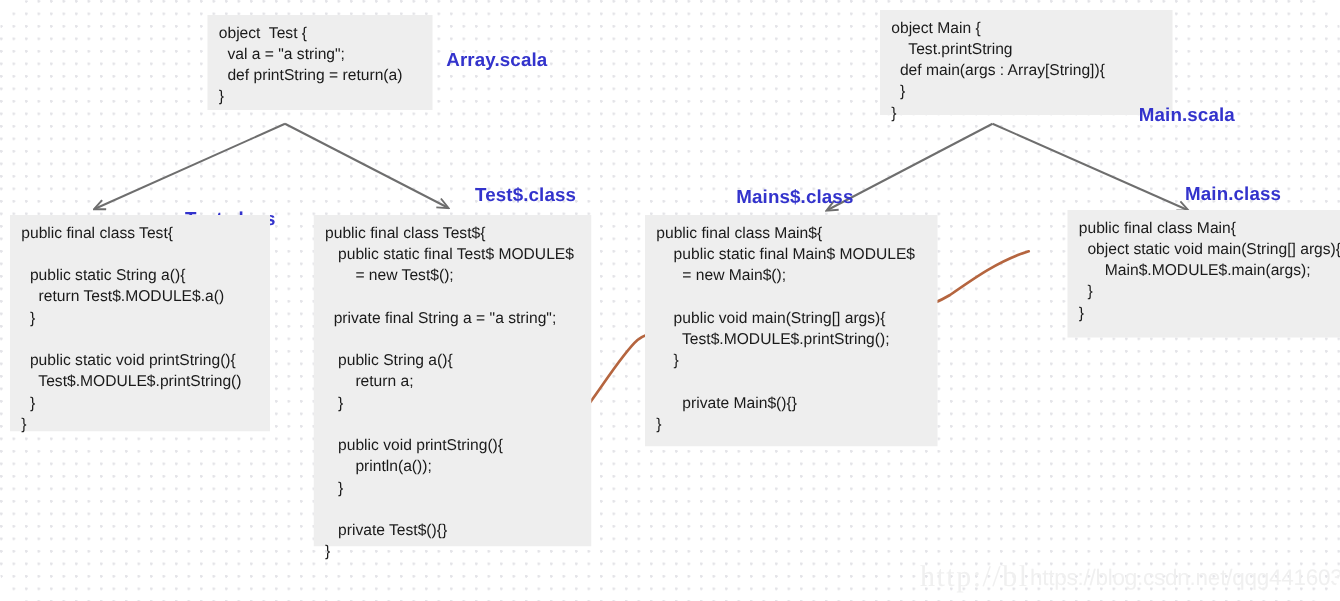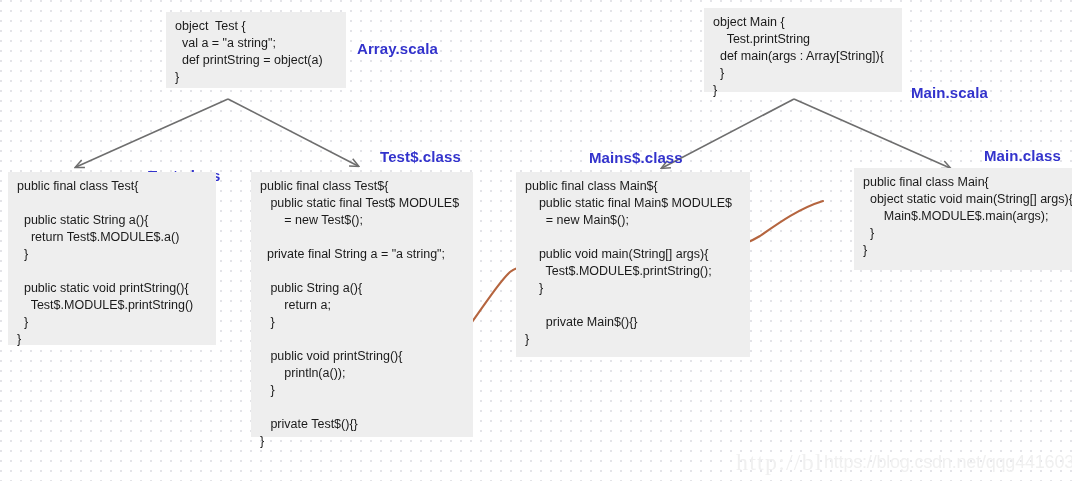--- a/index.html
+++ b/index.html
@@ -16,20 +16,21 @@
   }
   #canvas {
     position: relative;
     width: 1072px;
     height: 481px;
     background-color: #ffffff;
     background-image:
       radial-gradient(circle at 1px 1px, #e4e4e8 1px, transparent 1.2px);
     background-size: 10px 10px;
     overflow: hidden;
+    border-radius: 25px;
   }
   .svg-layer {
     position: absolute;
     left: 0;
     top: 0;
     width: 1072px;
     height: 481px;
     pointer-events: none;
   }
   .code-box {
@@ -111,34 +112,34 @@
                C494,286 470,330 448,352
                C430,368 412,368 400,367" fill="none" stroke="#b5653f" stroke-width="2.1" stroke-linecap="round" marker-end="url(#brown-head)"></path>
     </g>
 
     <g>
       <path d="M823,201 C800,208 780,222 760,236
                C750,242 742,245 734,246" fill="none" stroke="#b5653f" stroke-width="2.1" stroke-linecap="round" marker-end="url(#brown-head)"></path>
     </g>
   </svg>
 
-  <div class="code-box" style="left:166px; top:12px; width:180px; height:76px;"><span class="code-line">object  Test {</span><span class="code-line">  val a = "a string";</span><span class="code-line">  def printString = object(a)</span><span class="code-line">}</span></div>
+  <div class="code-box" style="left:166px; top:12px; width:180px; height:76px;"><span class="code-line">object  Test {</span><span class="code-line">  val a = "a string";</span><span class="code-line">  def printString = return(a)</span><span class="code-line">}</span></div>
   <div class="file-label" style="left:357px; top:40px;">Array.scala</div>
 
-  <div class="code-box" style="left:704px; top:8px; width:198px; height:84px;"><span class="code-line">object Main {</span><span class="code-line">    Test.printString</span><span class="code-line">  def main(args : Array[String]){</span><span class="code-line">  }</span><span class="code-line">}</span></div>
+  <div class="code-box" style="left:704px; top:8px; width:234px; height:84px;"><span class="code-line">object Main {</span><span class="code-line">    Test.printString</span><span class="code-line">  def main(args : Array[String]){</span><span class="code-line">  }</span><span class="code-line">}</span></div>
   <div class="file-label" style="left:911px; top:43px;margin-top:41px;">Main.scala</div>
 
   <div class="file-label" style="left:148px; top:151px;margin-top:16px;">Test.class</div>
   <div class="code-box" style="left:8px; top:172px; width:208px; height:173px;"><span class="code-line">public final class Test{</span><span class="code-line"> </span><span class="code-line">  public static String a(){</span><span class="code-line">    return Test$.MODULE$.a()</span><span class="code-line">  }</span><span class="code-line"> </span><span class="code-line">  public static void printString(){</span><span class="code-line">    Test$.MODULE$.printString()</span><span class="code-line">  }</span><span class="code-line">}</span></div>
 
   <div class="file-label" style="left:368px; top:148px;margin-left:12px;">Test$.class</div>
   <div class="code-box" style="left:251px; top:172px; width:222px; height:265px;"><span class="code-line">public final class Test${</span><span class="code-line">   public static final Test$ MODULE$</span><span class="code-line">       = new Test$();</span><span class="code-line"> </span><span class="code-line">  private final String a = "a string";</span><span class="code-line"> </span><span class="code-line">   public String a(){</span><span class="code-line">       return a;</span><span class="code-line">   }</span><span class="code-line"> </span><span class="code-line">   public void printString(){</span><span class="code-line">       println(a());</span><span class="code-line">   }</span><span class="code-line"> </span><span class="code-line">   private Test$(){}</span><span class="code-line">}</span></div>
 
   <div class="file-label" style="left:557px; top:149px;margin-left:32px;">Mains$.class</div>
   <div class="code-box" style="left:516px; top:172px; width:234px; height:185px;"><span class="code-line">public final class Main${</span><span class="code-line">    public static final Main$ MODULE$</span><span class="code-line">      = new Main$();</span><span class="code-line"> </span><span class="code-line">    public void main(String[] args){</span><span class="code-line">      Test$.MODULE$.printString();</span><span class="code-line">    }</span><span class="code-line"> </span><span class="code-line">      private Main$(){}</span><span class="code-line">}</span></div>
 
-  <div class="file-label" style="left:948px; top:147px;margin-left:36px;">Main.class</div>
+  <div class="file-label" style="left:948px; top:147px;">Main.class</div>
   <div class="code-box" style="left:810px; top:168px; width:232px; height:102px;margin-left:44px;"><span class="code-line">public final class Main{</span><span class="code-line">  object static void main(String[] args){</span><span class="code-line">      Main$.MODULE$.main(args);</span><span class="code-line">  }</span><span class="code-line">}</span></div>
 
   <div class="watermark wm-a">http://bl</div>
   <div class="watermark wm-b">https://blog.csdn.net/qqg44160357</div>
 
 </div>
 
 </body></html>

